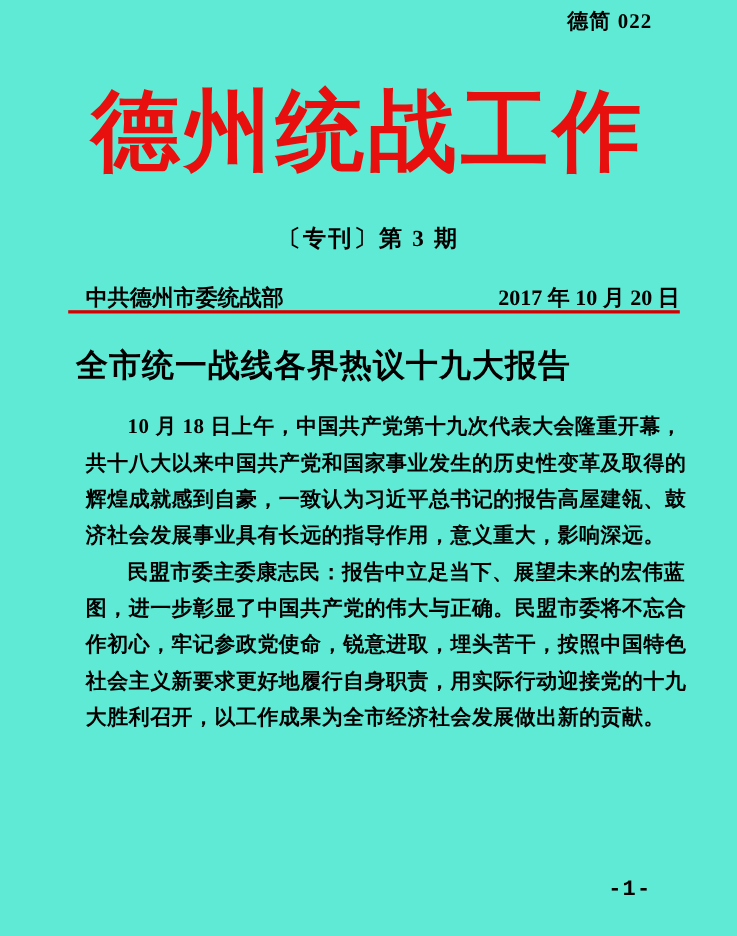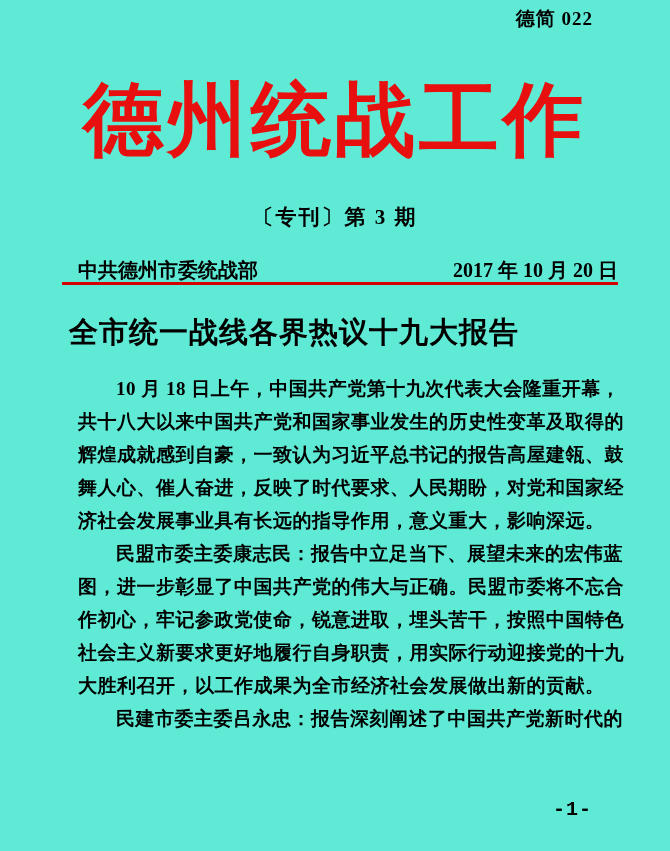--- a/index.html
+++ b/index.html
@@ -78,25 +78,23 @@
   </div>
 
   <div class="red-rule"></div>
 
   <div class="article-title">全市统一战线各界热议十九大报告</div>
 
   <div class="body-text">
     <div class="line indent">10 月 18 日上午，中国共产党第十九次代表大会隆重开幕，</div>
     <div class="line">共十八大以来中国共产党和国家事业发生的历史性变革及取得的</div>
     <div class="line">辉煌成就感到自豪，一致认为习近平总书记的报告高屋建瓴、鼓</div>
-    <div class="line">舞人心、催人奋进，反映了时代要求、人民期盼，对党和国家经</div>
     <div class="line para-end">济社会发展事业具有长远的指导作用，意义重大，影响深远。</div>
     <div class="line indent">民盟市委主委康志民：报告中立足当下、展望未来的宏伟蓝</div>
     <div class="line">图，进一步彰显了中国共产党的伟大与正确。民盟市委将不忘合</div>
     <div class="line">作初心，牢记参政党使命，锐意进取，埋头苦干，按照中国特色</div>
     <div class="line">社会主义新要求更好地履行自身职责，用实际行动迎接党的十九</div>
     <div class="line para-end">大胜利召开，以工作成果为全市经济社会发展做出新的贡献。</div>
-    <div class="line indent">民建市委主委吕永忠：报告深刻阐述了中国共产党新时代的</div>
   </div>
 
   <div class="page-number">-1-</div>
 
 </div>
 
 </body></html>

